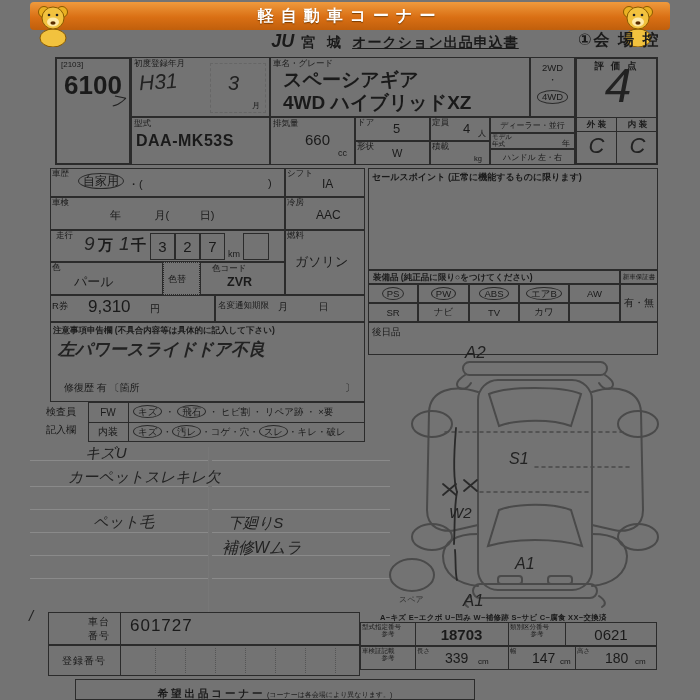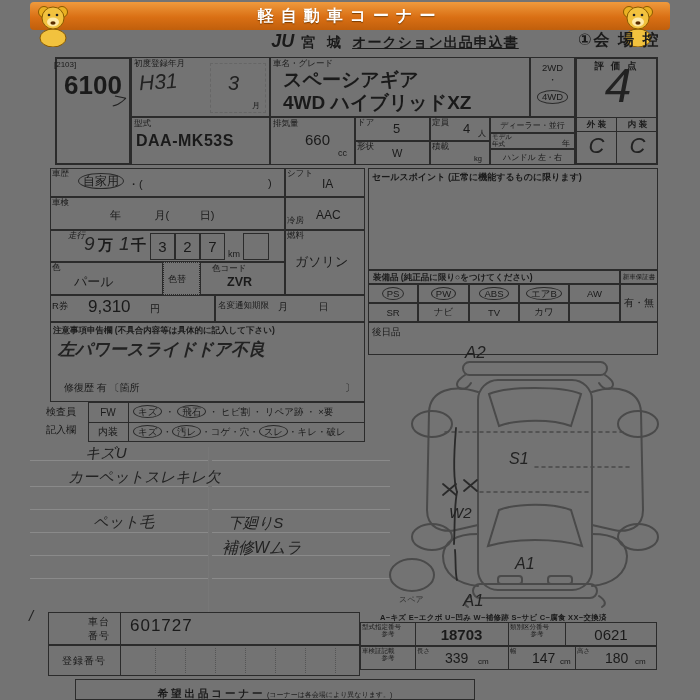--- a/index.html
+++ b/index.html
@@ -54,21 +54,21 @@
   </svg>
 
   <div class="abs" style="left:225px;top:31px;width:340px;height:20px;display:flex;align-items:baseline;gap:7px;justify-content:center;">
     <span style="font-size:18px;font-weight:900;font-style:italic;">JU</span>
     <span class="b" style="font-size:14px;letter-spacing:4px;">宮 城</span>
     <span class="b" style="font-size:14px;letter-spacing:1px;text-decoration:underline;">オークション出品申込書</span>
   </div>
   <div class="abs b" style="left:578px;top:30px;font-size:16px;letter-spacing:2px;">①会 場 控</div>
 
   <div class="box thick" style="left:55px;top:57px;width:76px;height:108px;"></div>
-  <div class="abs" style="left:54px;top:60px;font-size:8px;">[2103]</div>
+  <div class="abs" style="left:61px;top:60px;font-size:8px;">[2103]</div>
   <div class="abs" style="left:55px;top:70px;width:76px;text-align:center;font-size:26px;font-weight:600;">6100</div>
   <div class="abs hw" style="left:110px;top:92px;font-size:15px;transform:rotate(12deg);">フ</div>
 
   <div class="box" style="left:131px;top:57px;width:139px;height:60px;"></div>
   <div class="abs lbl" style="left:134px;top:59px;">初度登録年月</div>
   <div class="abs hw" style="left:139px;top:70px;font-size:21px;transform:rotate(-4deg);">H31</div>
   <div class="box dash" style="left:210px;top:63px;width:56px;height:50px;"></div>
   <div class="abs hw" style="left:228px;top:72px;font-size:20px;">3</div>
   <div class="abs" style="left:252px;top:100px;font-size:8px;">月</div>
 
@@ -136,25 +136,25 @@
 
   <div class="box" style="left:285px;top:168px;width:80px;height:29px;"></div>
   <div class="abs lbl" style="left:287px;top:169px;">シフト</div>
   <div class="abs" style="left:322px;top:177px;font-size:12px;">IA</div>
 
   <div class="box" style="left:50px;top:197px;width:235px;height:33px;"></div>
   <div class="abs lbl" style="left:52px;top:198px;">車検</div>
   <div class="abs pre" style="left:110px;top:208px;font-size:11px;">年           月(          日)</div>
 
   <div class="box" style="left:285px;top:197px;width:80px;height:33px;"></div>
-  <div class="abs lbl" style="left:287px;top:216px;">冷房</div>
+  <div class="abs lbl" style="left:287px;top:198px;">冷房</div>
   <div class="abs" style="left:316px;top:208px;font-size:12px;">AAC</div>
 
   <div class="box" style="left:50px;top:230px;width:235px;height:32px;"></div>
-  <div class="abs lbl" style="left:68px;top:231px;font-style:italic;">走行</div>
+  <div class="abs lbl" style="left:56px;top:231px;">走行</div>
   <div class="abs hw" style="left:84px;top:233px;font-size:19px;">9</div>
   <div class="abs b" style="left:98px;top:236px;font-size:15px;">万</div>
   <div class="abs hw" style="left:119px;top:233px;font-size:19px;">1</div>
   <div class="abs b" style="left:131px;top:236px;font-size:15px;">千</div>
   <div class="box ctr" style="left:150px;top:233px;width:25px;height:27px;border-width:1.2px;">
       <span style="font-size:15px;">3</span>
     </div>
   <div class="box ctr" style="left:175px;top:233px;width:25px;height:27px;border-width:1.2px;">
       <span style="font-size:15px;">2</span>
     </div>

